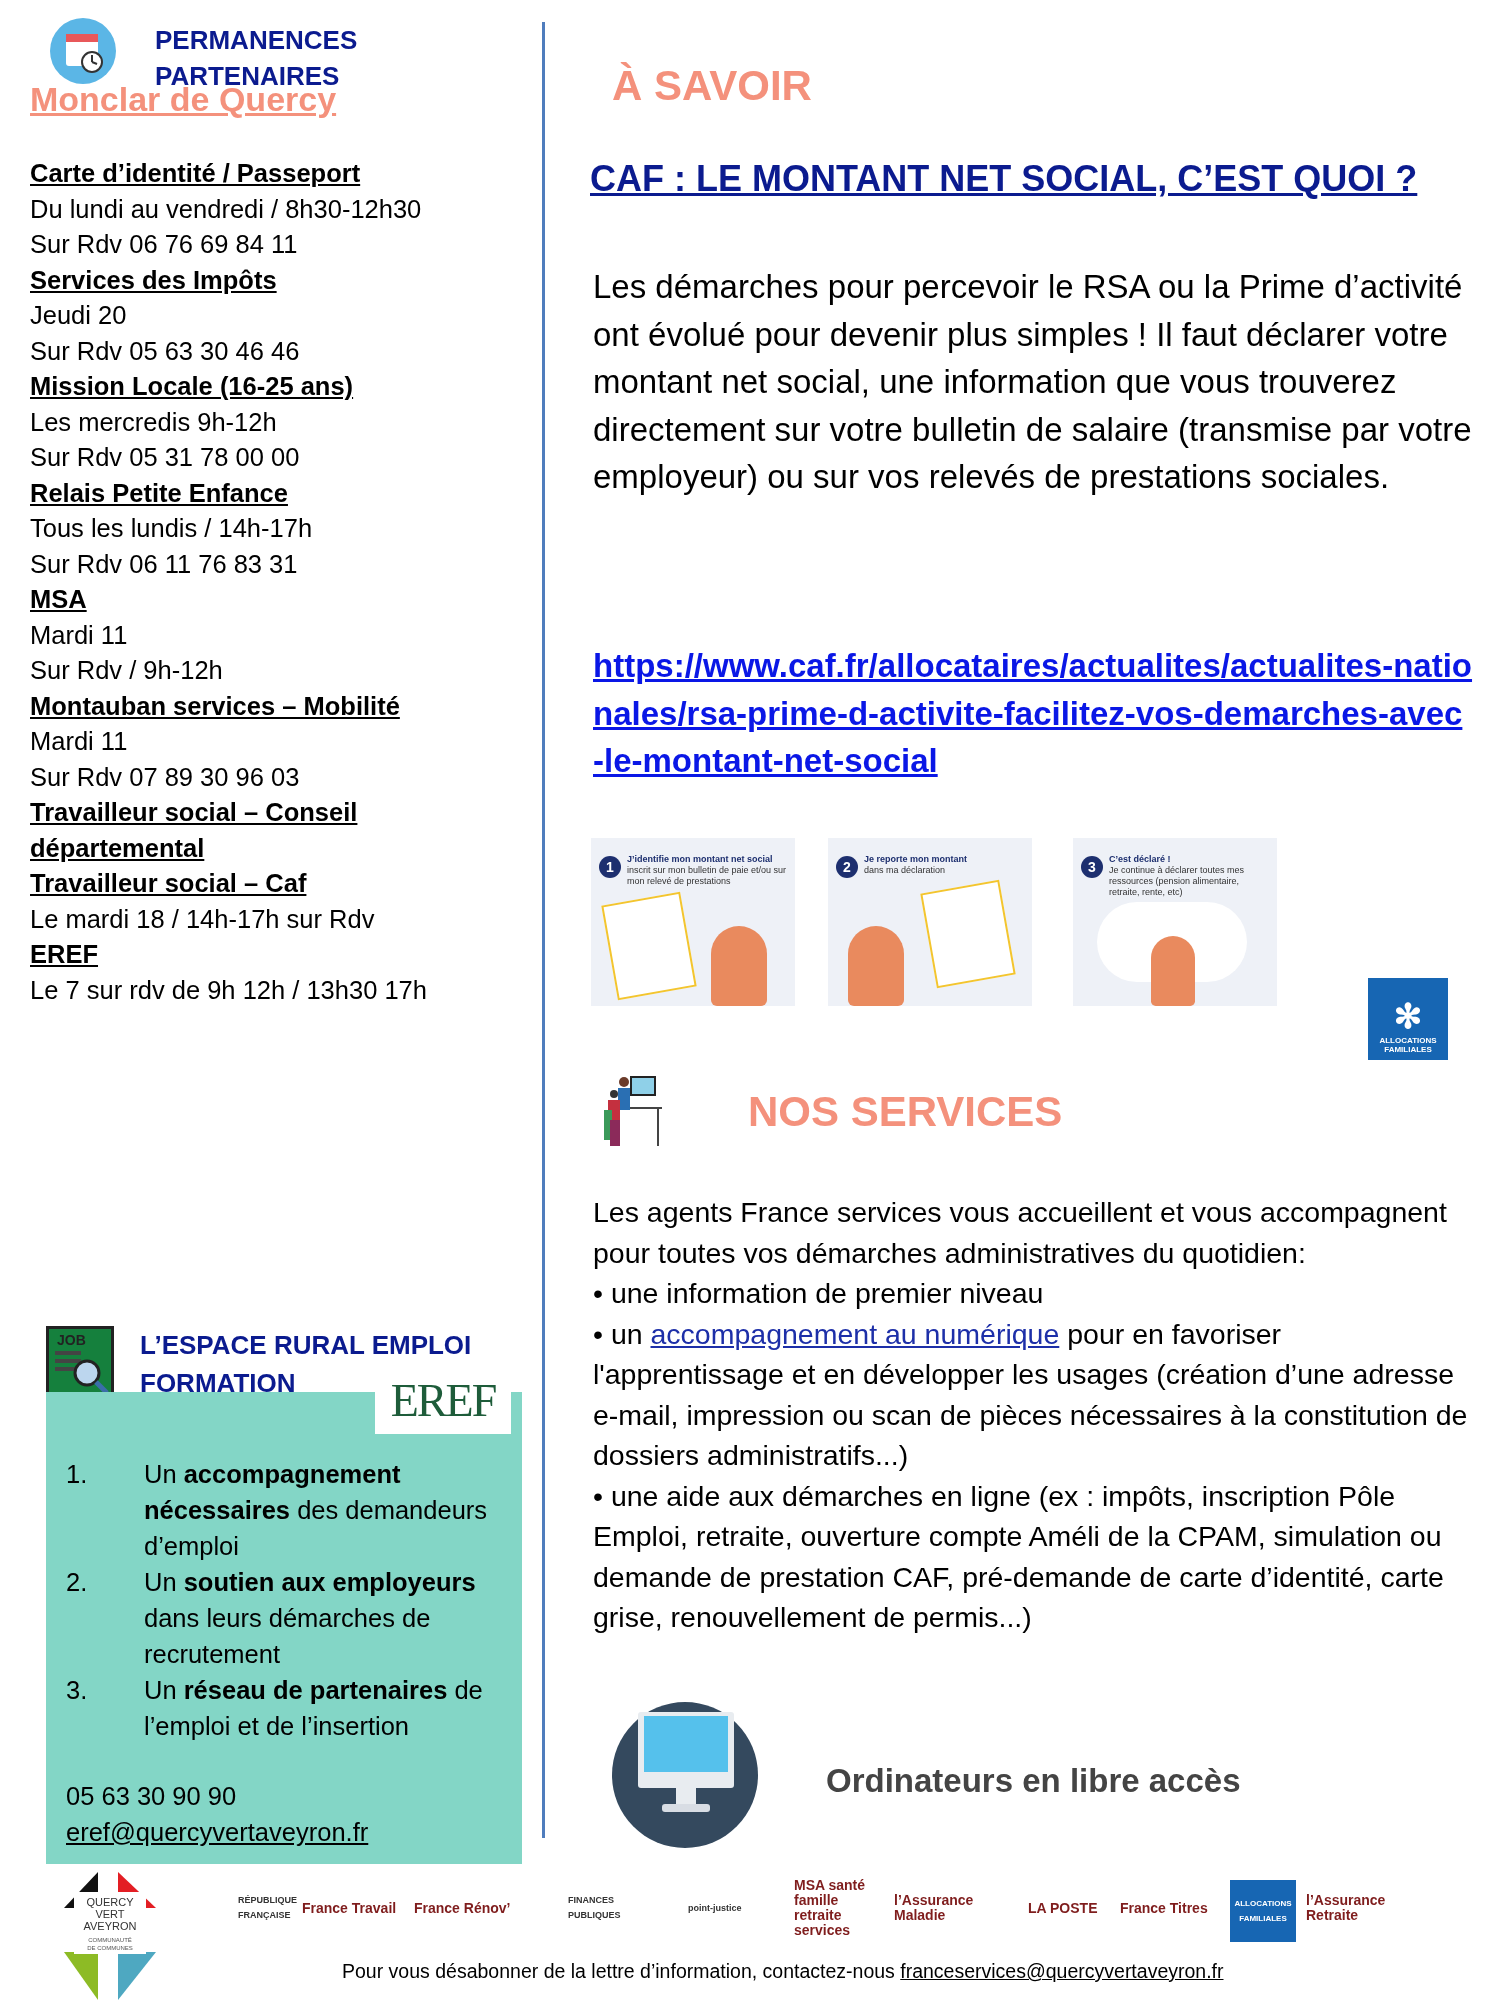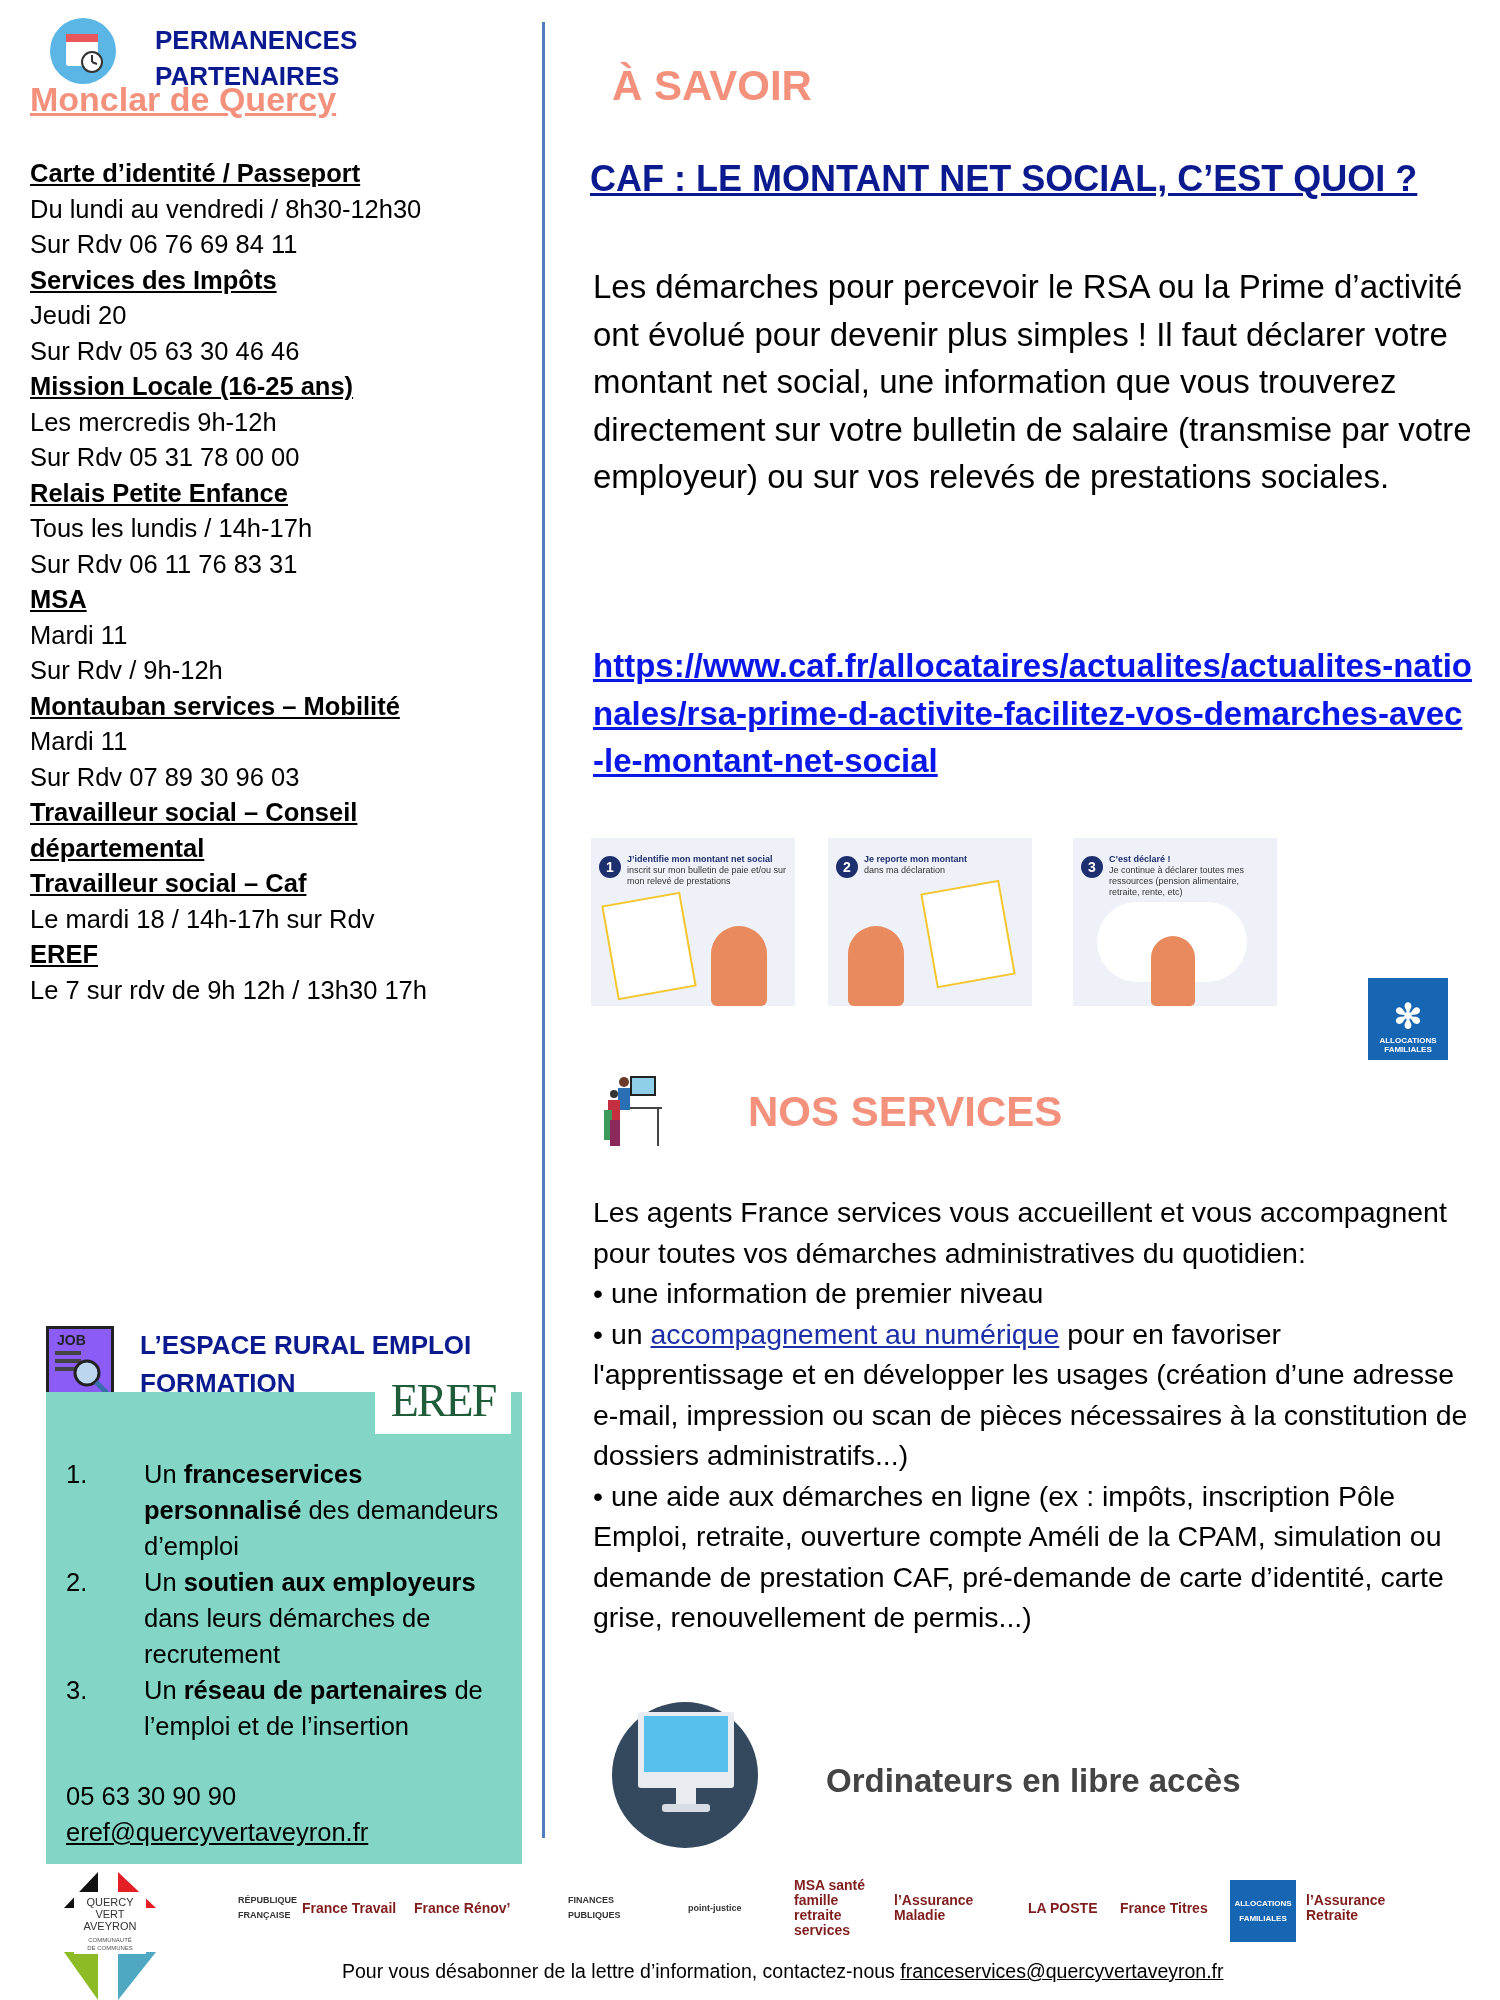--- a/index.html
+++ b/index.html
@@ -9,21 +9,21 @@
   .divider { left: 542px; top: 22px; width: 3px; height: 1816px; background: #4f7dbd; }
 
   
   .cal-icon { left: 50px; top: 18px; width: 66px; height: 66px; border-radius: 50%; background: #5bb6e6; }
   .perm-title { left: 155px; top: 22px; font-weight: bold; font-size: 26px; line-height: 36px; color: #0b1b8f; }
   .town { left: 30px; top: 80px; font-size: 34px; font-weight: bold; color: #f4917c; text-decoration: underline; }
   .perm-list { left: 30px; top: 156px; width: 500px; font-size: 25.5px; line-height: 35.5px; }
   .perm-list .h { font-weight: bold; text-decoration: underline; }
 
   
-  .job-icon { left: 46px; top: 1326px; width: 68px; height: 76px; border: 3px solid #222; background: #8b5cf6; }
+  .job-icon { left: 46px; top: 1326px; width: 68px; height: 76px; border: 3px solid #222; background: #15803d; }
   .eref-title { left: 140px; top: 1326px; font-weight: bold; font-size: 26px; line-height: 38px; color: #0b1b8f; }
   .eref-box { left: 46px; top: 1392px; width: 476px; height: 472px; background: #83d6c6; }
   .eref-logo { left: 375px; top: 1366px; width: 136px; height: 68px; background: #fff; display:flex; align-items:center; justify-content:center; font-family: "Liberation Serif", serif; font-size: 46px; color:#1e5c3a; letter-spacing:-2px; }
   .eref-list { left: 66px; top: 1456px; width: 440px; font-size: 25.5px; line-height: 36px; }
   .eref-list .row { display: flex; }
   .eref-list .num { width: 78px; flex-shrink: 0; }
   .eref-contact { left: 66px; top: 1778px; font-size: 25.5px; line-height: 36px; }
   .eref-contact .mail { text-decoration: underline; }
 
   
@@ -135,21 +135,21 @@
 </div>
 <div class="abs eref-title">
   <div>L’ESPACE RURAL EMPLOI</div>
   <div>FORMATION</div>
 </div>
 <div class="abs eref-box"></div>
 <div class="abs eref-logo">EREF</div>
 <div class="abs eref-list" id="eref-list">
     <div class="row">
       <div class="num">1.</div>
-      <div><span>Un </span><b>franceservices personnalisé</b><span> des demandeurs d’emploi</span></div>
+      <div><span>Un </span><b>accompagnement nécessaires</b><span> des demandeurs d’emploi</span></div>
     </div>
     <div class="row">
       <div class="num">2.</div>
       <div><span>Un </span><b>soutien aux employeurs</b><span> dans leurs démarches de recrutement</span></div>
     </div>
     <div class="row">
       <div class="num">3.</div>
       <div><span>Un </span><b>réseau de partenaires</b><span> de l’emploi et de l’insertion</span></div>
     </div>
   </div>

